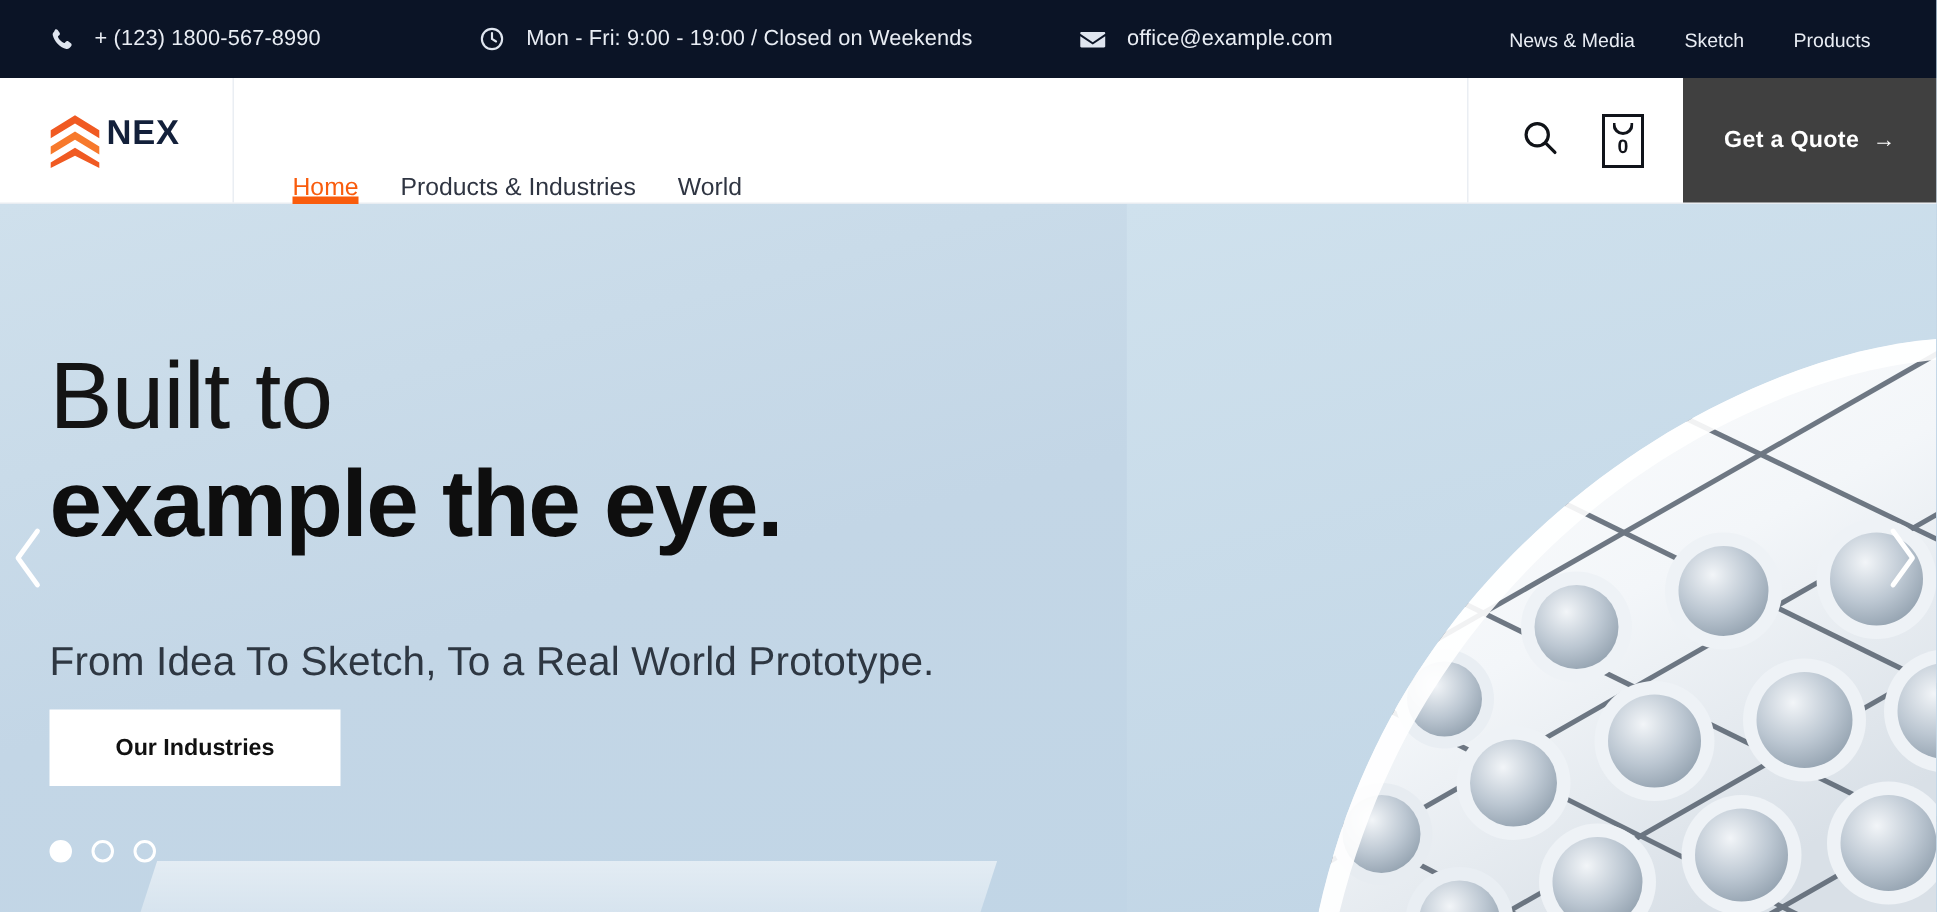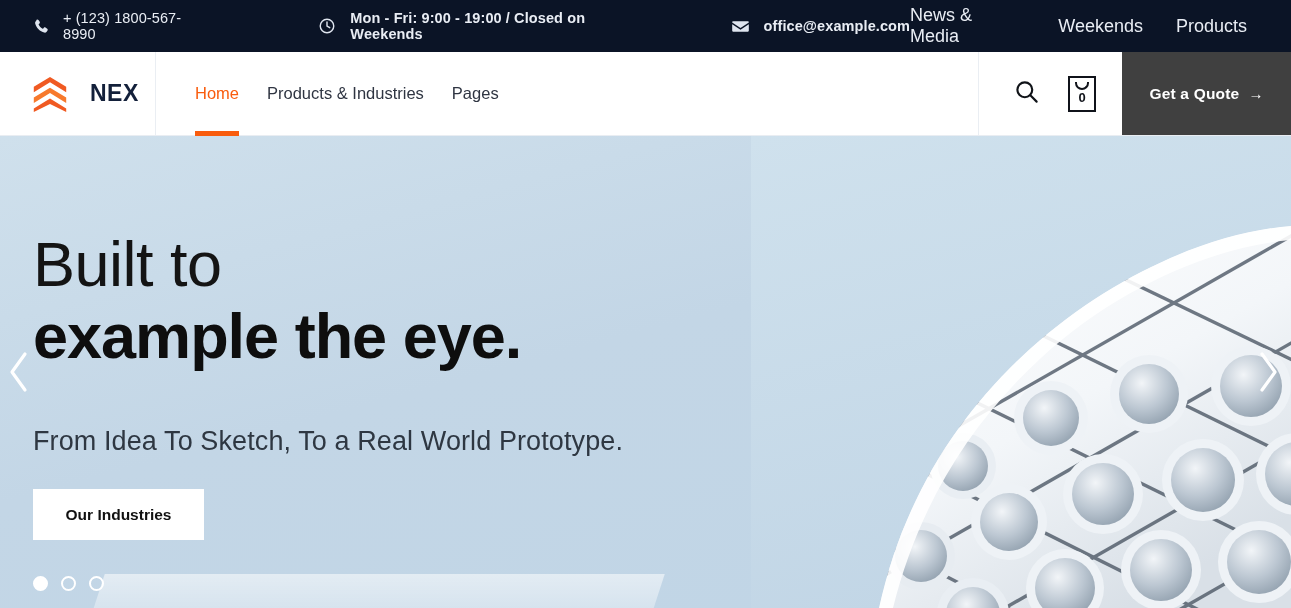--- a/index.html
+++ b/index.html
@@ -12,50 +12,50 @@
 
   
   .topbar{
     height:52px; width:100%;
     background:#0b1426;
     display:flex; align-items:center;
     padding:0 44px 0 30px;
     color:#e8ecf3;
   }
   .tb-item{ display:flex; align-items:center; gap:13px; font-size:14.5px; letter-spacing:.1px; color:#e9edf4; }
-  .tb-item + .tb-item{ margin-left:0;font-weight:bold; }
+  .tb-item + .tb-item{ margin-left:0; }
   .tb-phone{ margin-right:104px; }
   .tb-clock{ margin-right:70px; }
   .tb-ico{ width:20px; height:20px; display:flex; align-items:center; justify-content:center; flex:0 0 20px; }
   .tb-ico svg{ display:block; }
   .tb-spacer{ flex:1; }
   .tb-links{ display:flex; align-items:center; gap:33px; }
-  .tb-links a{ color:#e9edf4; text-decoration:none; font-size:18px; }
+  .tb-links a{ color:#e9edf4; text-decoration:none; font-size:13px; }
 
   
   .header{
     height:84px; width:100%;
     background:#ffffff;
     display:flex; align-items:stretch;
     position:relative;
     border-bottom:1px solid #e9edf2;
   }
   .logo-wrap{
     width:156px; flex:0 0 156px;
     display:flex; align-items:center; justify-content:flex-start;
     padding-left:32px;
     border-right:1px solid #eaeef3;
   }
-  .logo{ display:flex; align-items:center; gap:22px; }
+  .logo{ display:flex; align-items:flex-start; gap:3px; }
   .logo-mark{ width:36px; height:38px; display:block; }
   .logo-text{ font-size:23px; font-weight:bold; color:#13203a; letter-spacing:.5px; }
 
   .nav{ display:flex; align-items:stretch; padding-left:25px; }
   .nav-item{
-    display:flex; align-items:center;
+    display:flex; align-items:flex-end;
     padding:0 14px;
     font-size:16.5px; color:#2f3542;
     position:relative; cursor:pointer;
     white-space:nowrap;
   }
   .nav-item.active{ color:#f95c0d; }
   .nav-item.active:after{
     content:""; position:absolute; left:14px; right:14px; bottom:-1px;
     height:5px; background:#f95c0d;
   }
@@ -108,22 +108,22 @@
   }
   .h-line2{
     font-size:63px; font-weight:bold; color:#0e0e0e;
     line-height:1.05; letter-spacing:-1px; margin-top:7px;
   }
   .h-sub{
     margin-top:57px; font-size:27px; color:#2e3742; font-weight:400;
     letter-spacing:.1px;
   }
   .h-btn{
-    margin-top:32px; display:inline-flex; align-items:center; justify-content:center;
-    width:171px; height:51px; background:#fff; color:#111;
+    margin-top:16px; display:inline-flex; align-items:center; justify-content:center;
+    width:194px; height:51px; background:#fff; color:#111;
     font-size:15.5px; font-weight:bold; cursor:pointer;
   }
   .dots{ margin-top:36px; display:flex; align-items:center; gap:13px; }
   .dot{ width:15px; height:15px; border-radius:50%; border:2px solid #fff; cursor:pointer; }
   .dot.on{ background:#fff; }
 
   .arrow-nav{
     position:absolute; top:50%; transform:translateY(-50%);
     width:34px; height:52px; cursor:pointer; z-index:6;
     display:flex; align-items:center; justify-content:center;
@@ -162,21 +162,21 @@
         <path d="M2.5 5.5h19c.6 0 1 .4 1 1v.4L12 14 1.5 6.9v-.4c0-.6.4-1 1-1zM1.5 9.1V17.5c0 .6.4 1 1 1h19c.6 0 1-.4 1-1V9.1L12 16 1.5 9.1z"></path>
       </svg>
     </span>
     <span>office@example.com</span>
   </div>
 
   <div class="tb-spacer"></div>
 
   <div class="tb-links">
     <a href="#">News &amp; Media</a>
-    <a href="#">Weekends</a>
+    <a href="#">Sketch</a>
     <a href="#">Products</a>
   </div>
 </div>
 
 <div class="header">
 
   <div class="logo-wrap">
     <div class="logo">
       <span>
         <svg class="logo-mark" viewBox="0 0 40 42">
@@ -190,21 +190,21 @@
   </div>
 
   <nav class="nav">
     <div class="nav-item active">
       <span>Home</span>
     </div>
     <div class="nav-item">
       <span>Products &amp; Industries</span>
     </div>
     <div class="nav-item">
-      <span>Pages</span>
+      <span>World</span>
     </div>
   </nav>
 
   <div class="hdr-spacer"></div>
 
   <div class="hdr-tools">
     <div class="icon-btn">
       <span>
         <svg width="27" height="27" viewBox="0 0 24 24" fill="none" stroke="#101318" stroke-width="1.9">
           <circle cx="10.5" cy="10.5" r="6.6"></circle>

